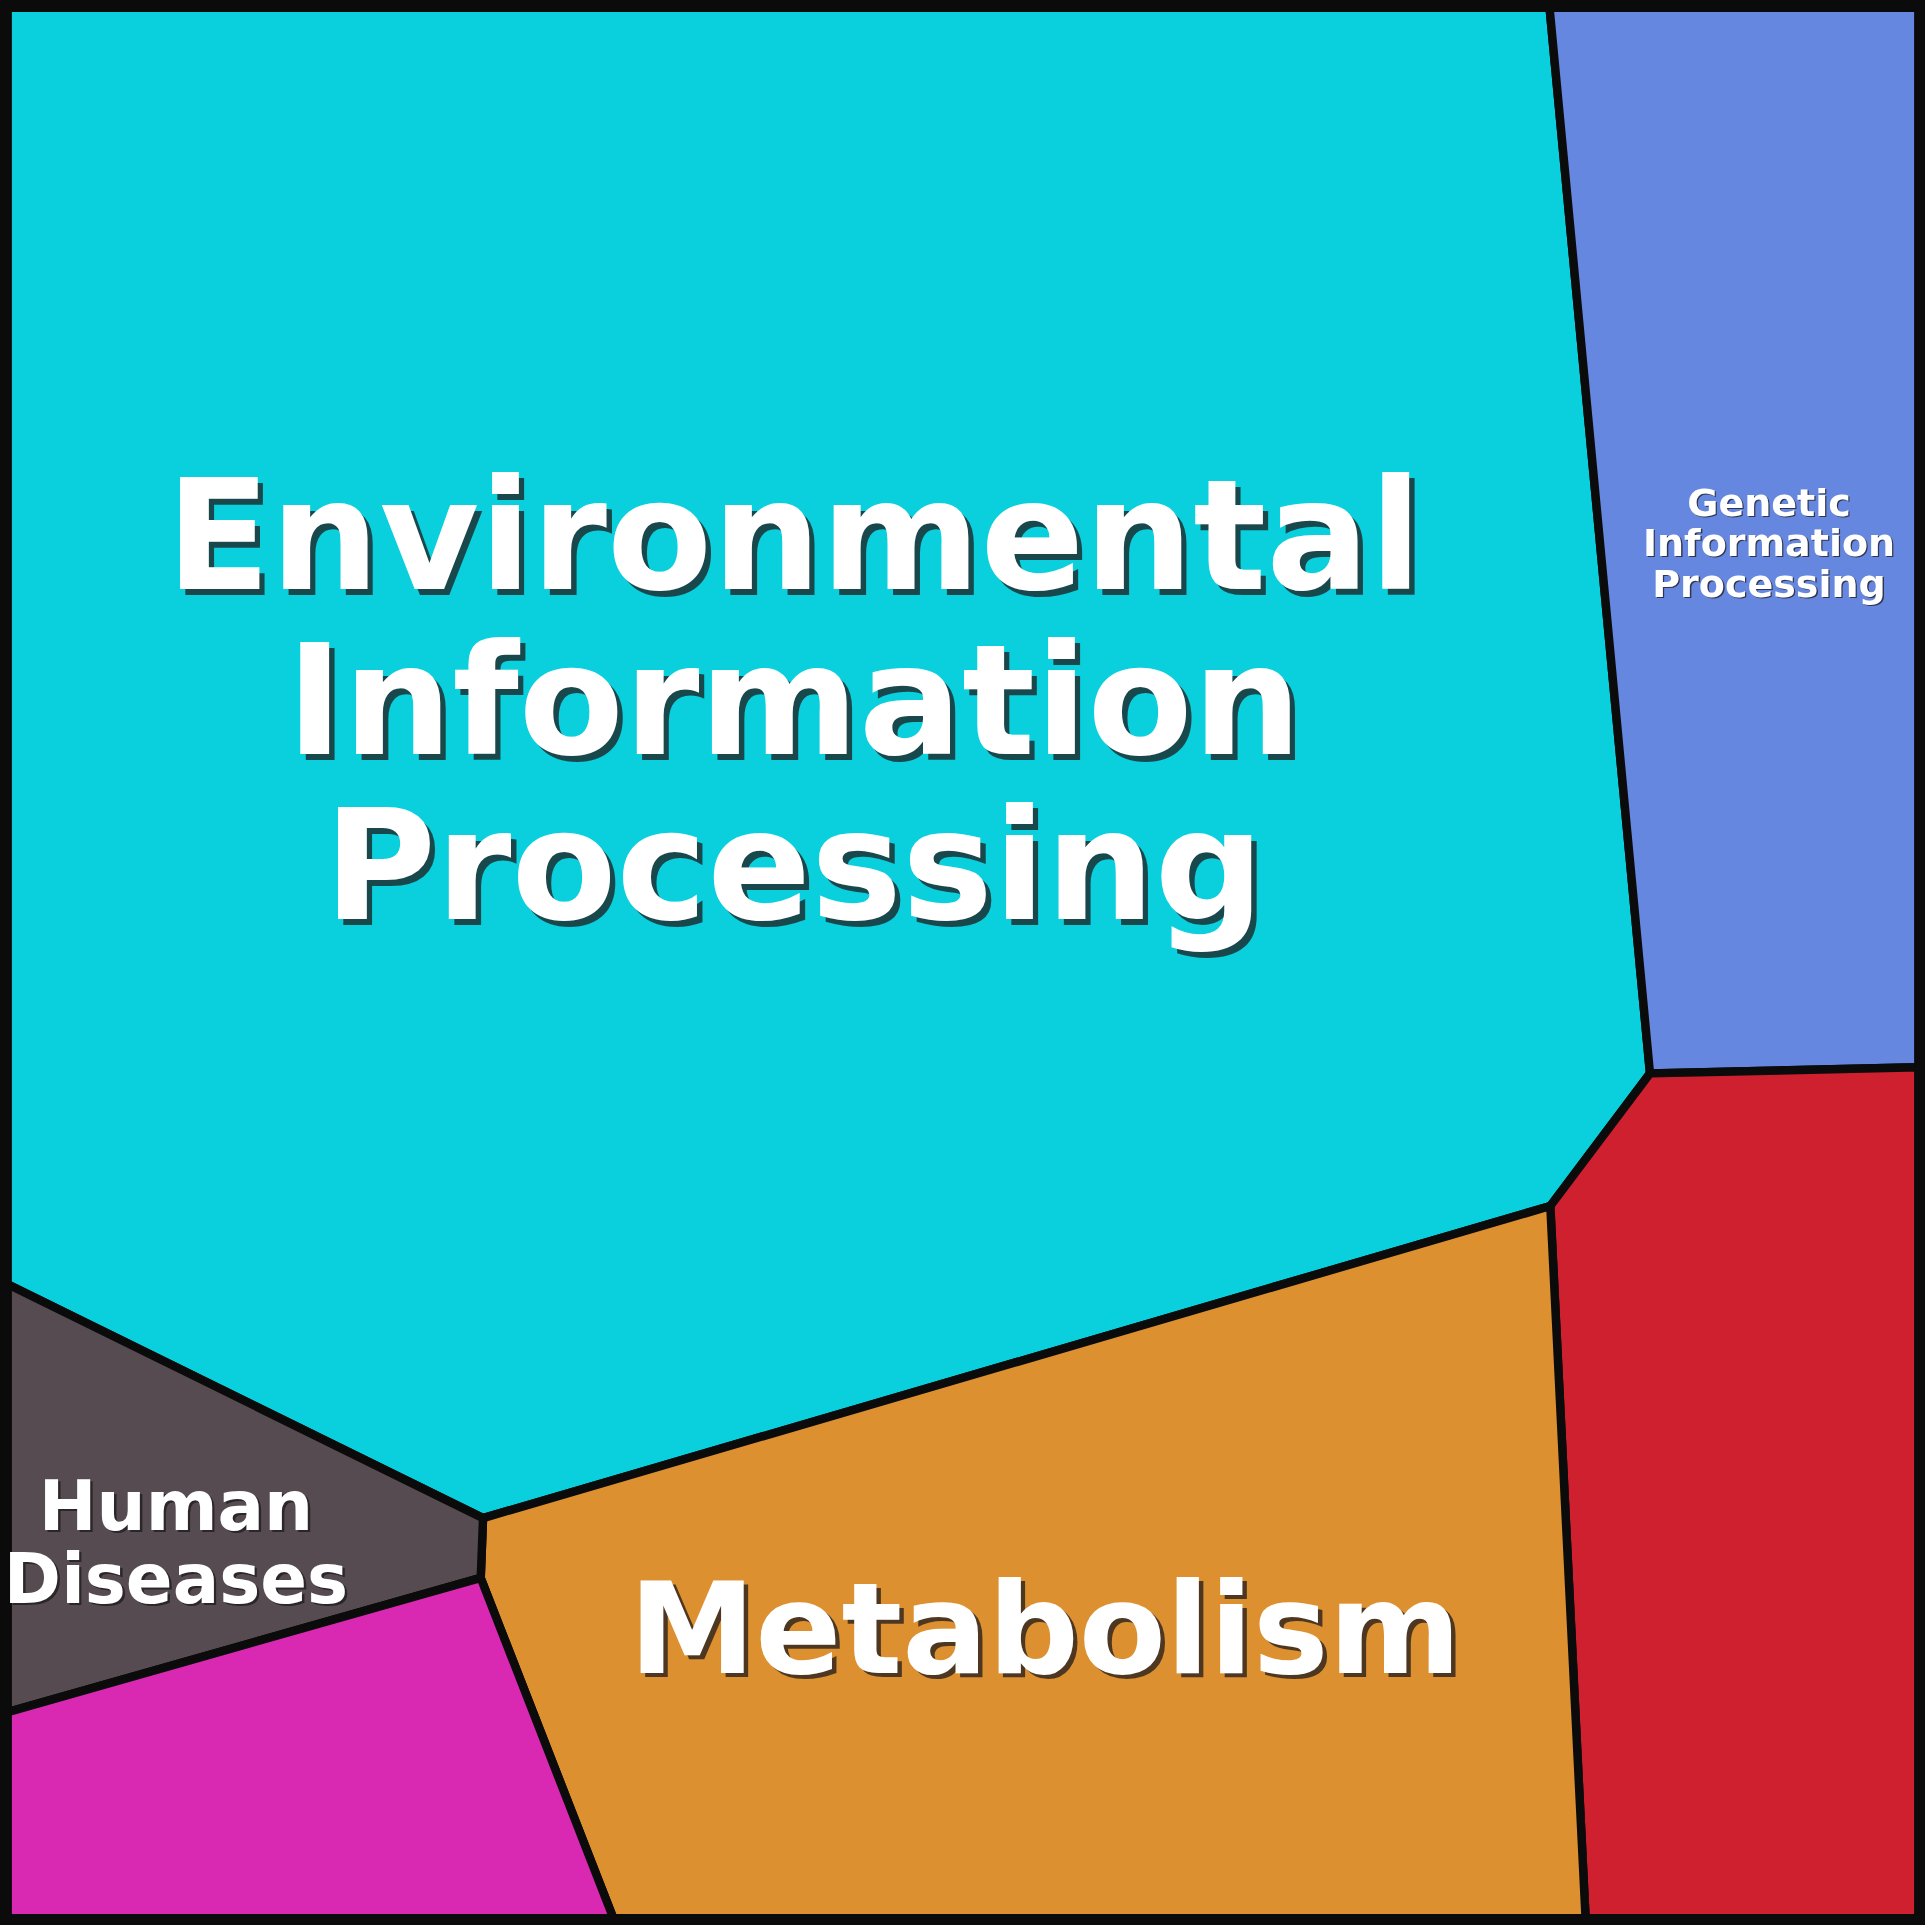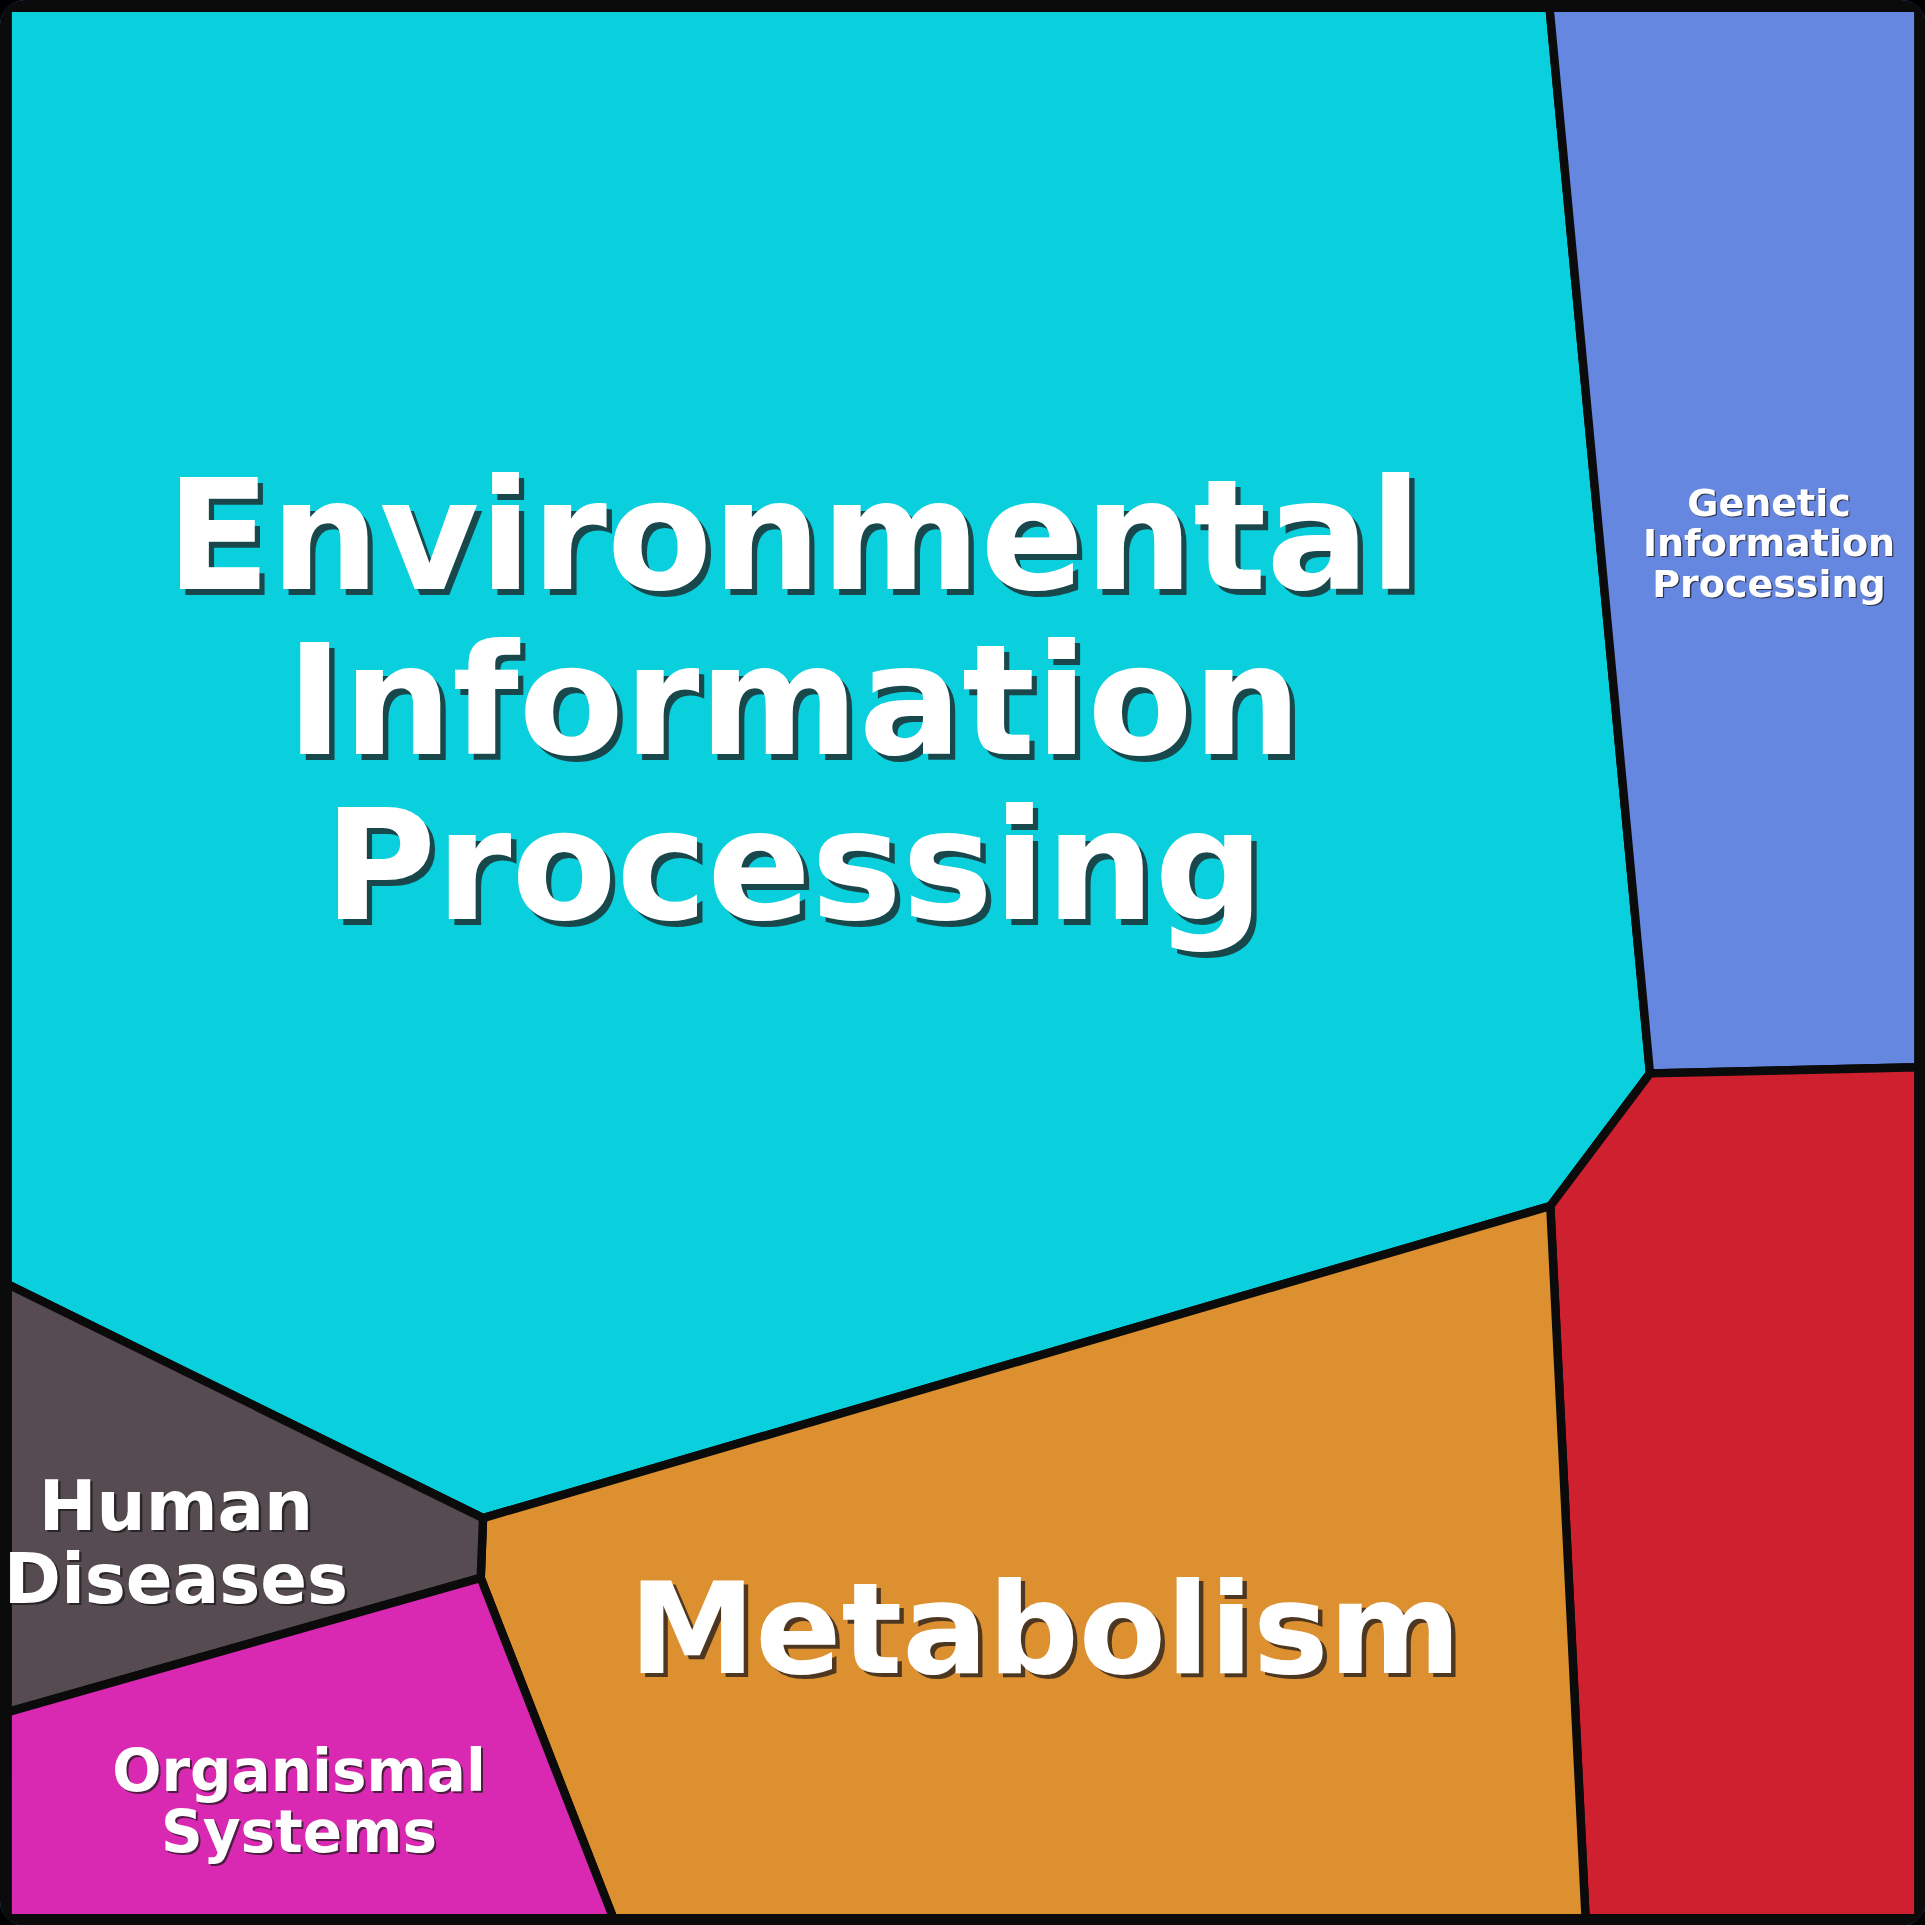--- a/index.html
+++ b/index.html
@@ -7,21 +7,20 @@
     padding: 0;
     background: #000;
   }
   #canvas {
     position: relative;
     width: 1926px;
     height: 1926px;
     background: #3b82f6;
     overflow: hidden;
     font-family: "DejaVu Sans", sans-serif;
-    border-radius: 25px;
   }
   #treemap-svg {
     position: absolute;
     left: 0;
     top: 0;
     width: 1926px;
     height: 1926px;
     display: block;
   }
   #treemap-svg polygon {
@@ -81,17 +80,15 @@
   <div class="region-label label-gip">Genetic
 Information
 Processing</div>
 
 
   <div class="region-label label-metabolism">Metabolism</div>
 
   <div class="region-label label-human">Human
 Diseases</div>
 
-  <div class="region-label label-organismal">Organismal
-Systems</div>
 
 </div>
 
 
 </body></html>

